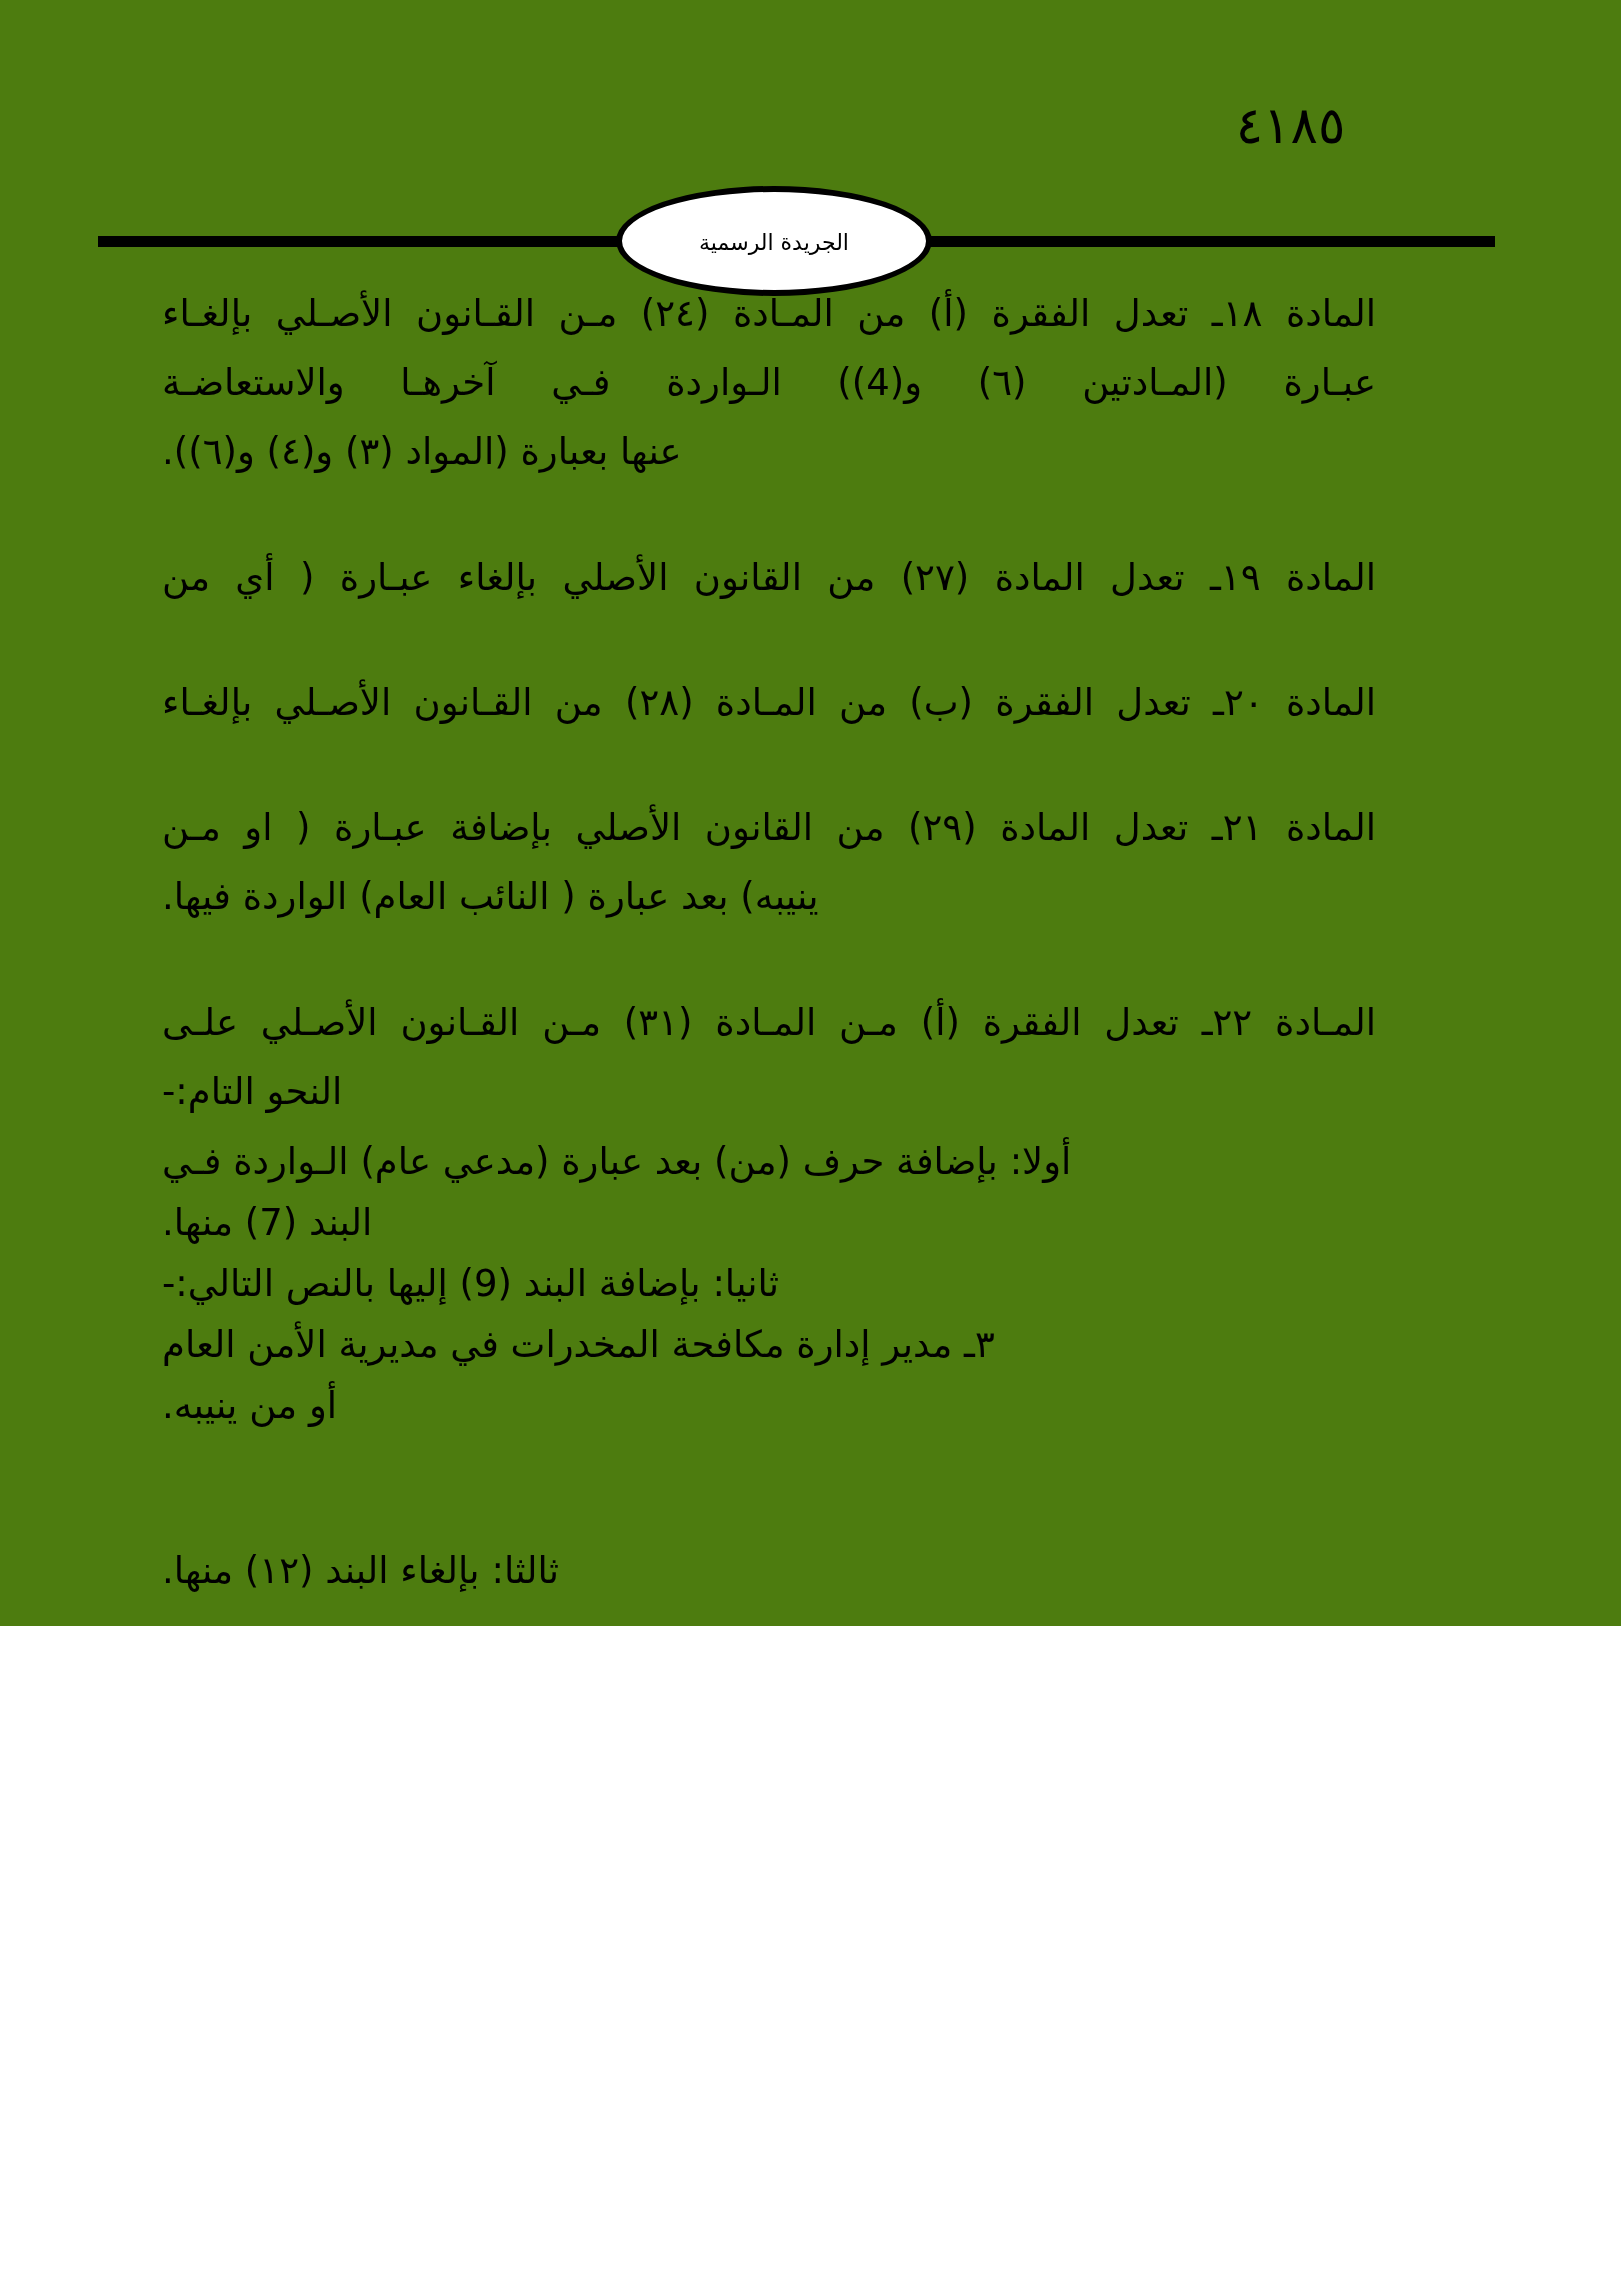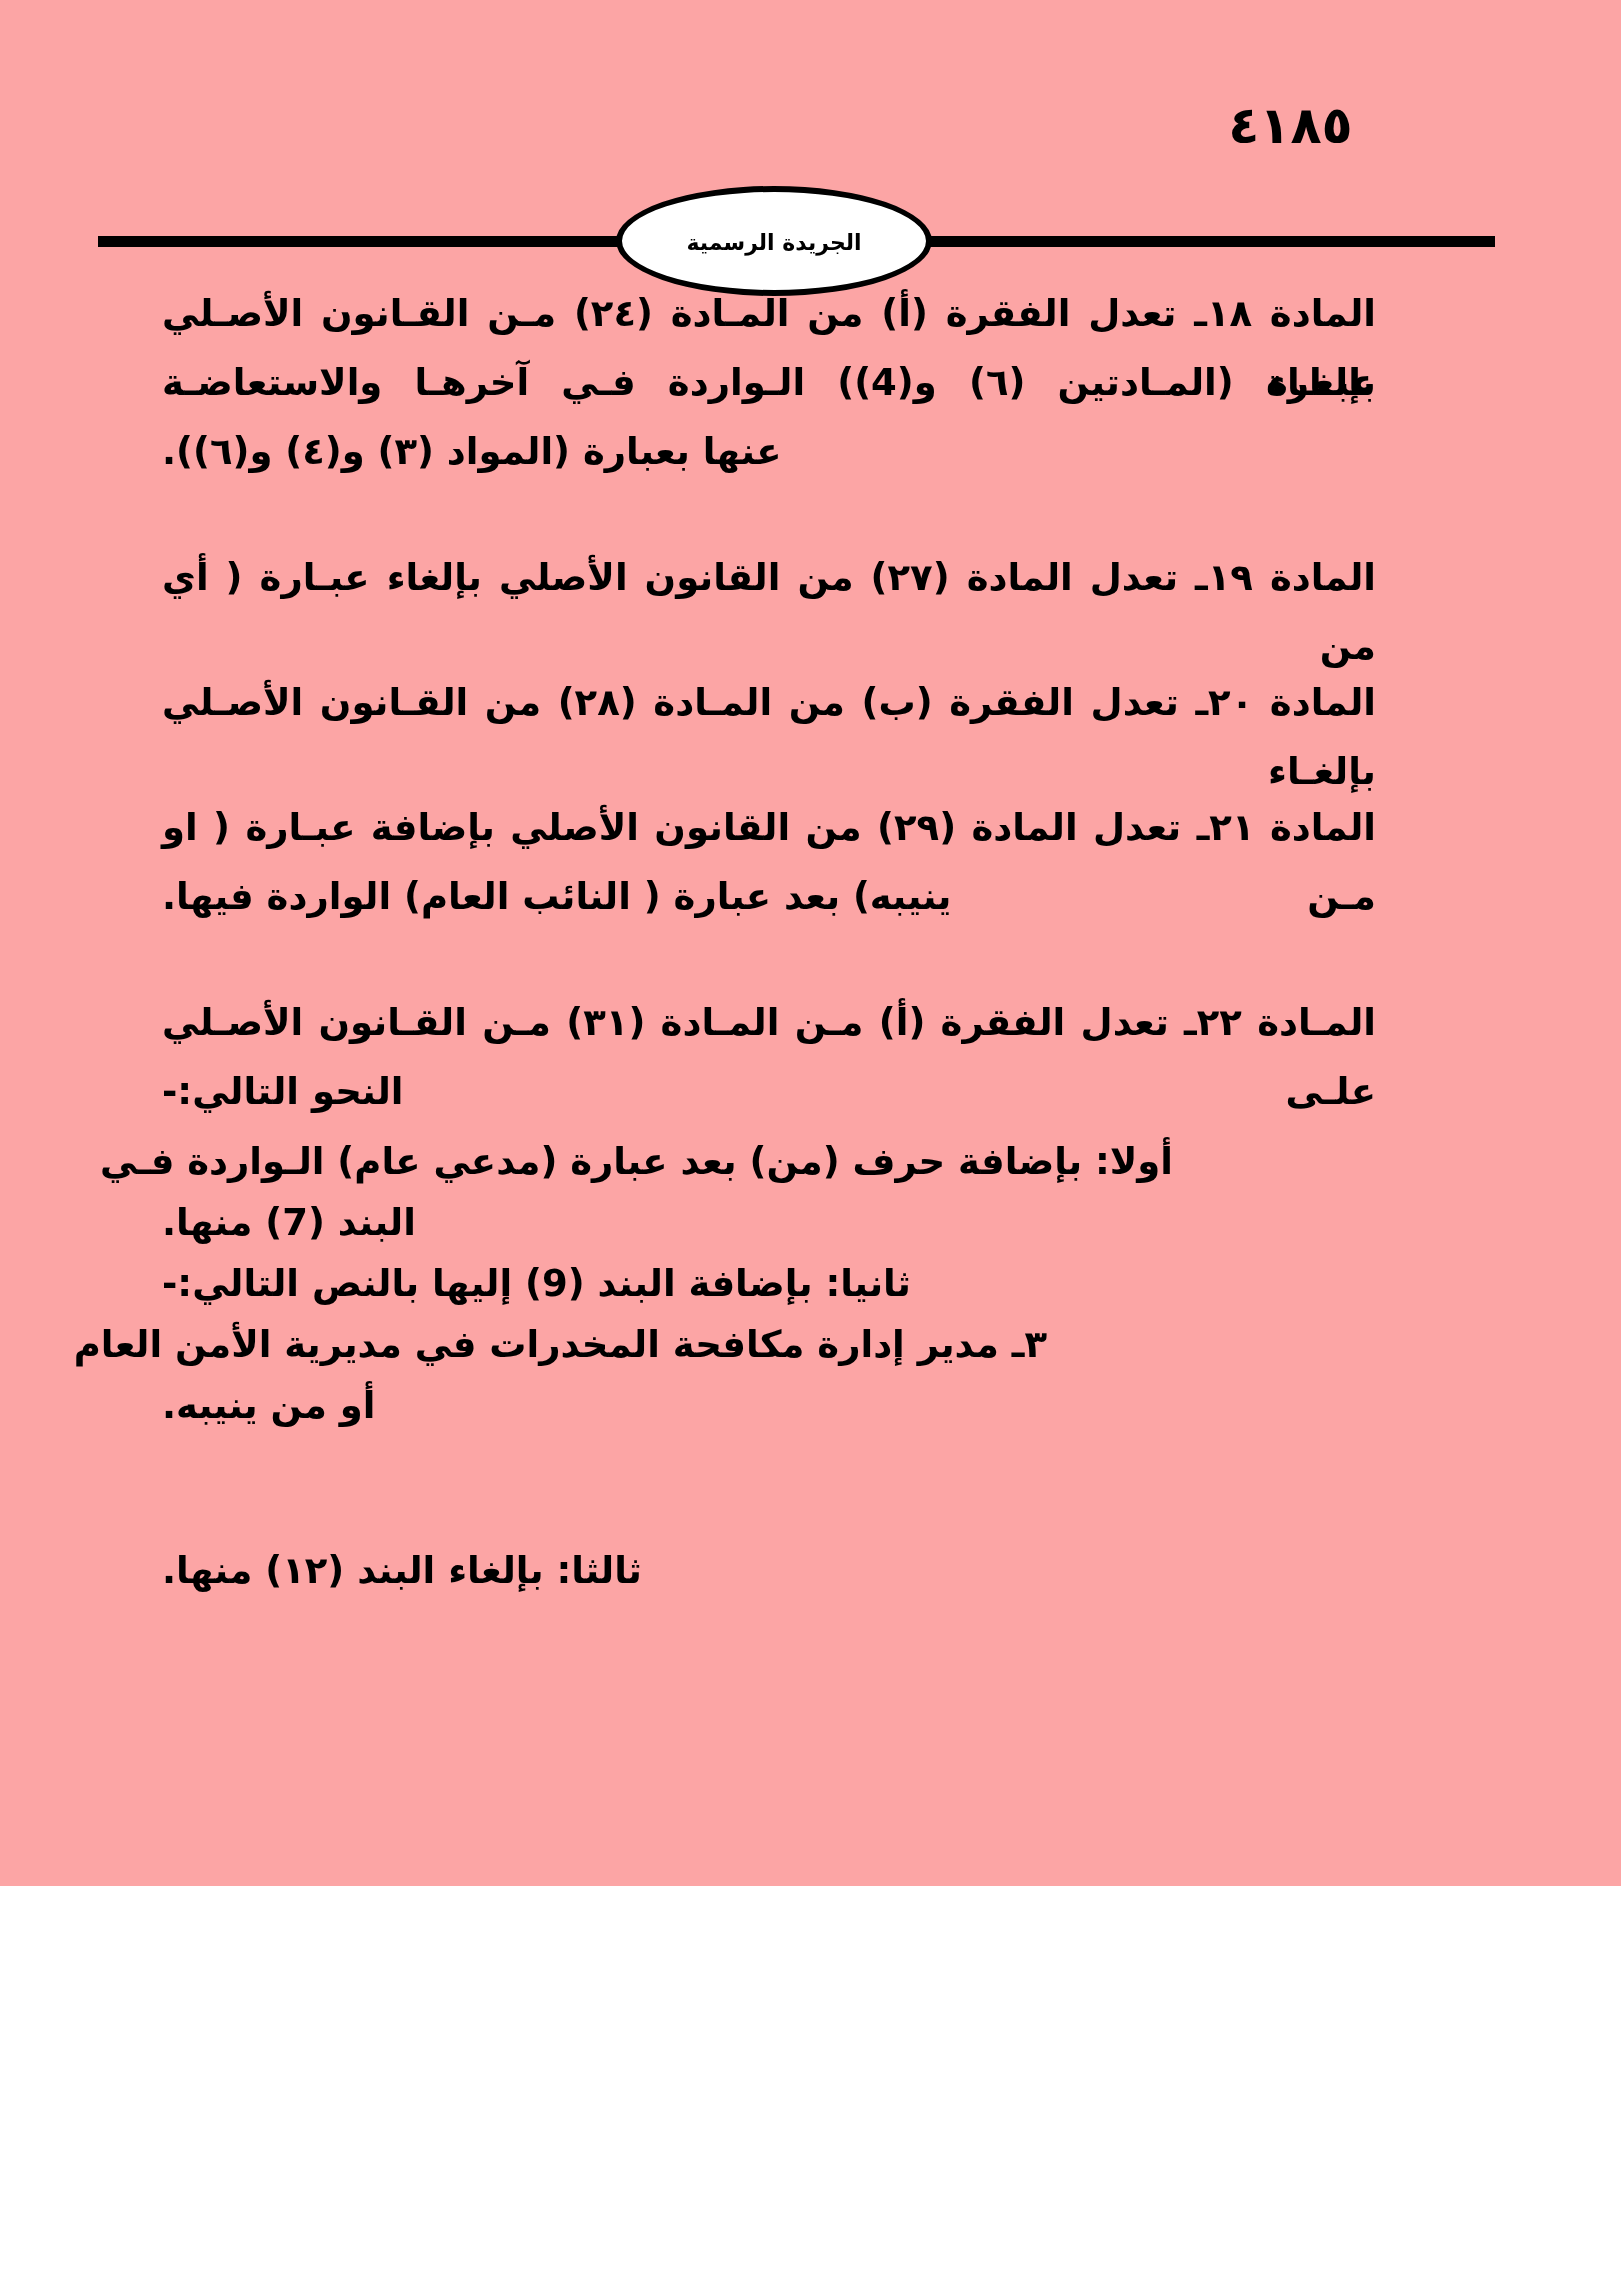--- a/index.html
+++ b/index.html
@@ -3,25 +3,25 @@
 <meta charset="utf-8">
 <style>
   html, body {
     margin: 0;
     padding: 0;
     background: #ffffff;
   }
   .page {
     position: relative;
     width: 1621px;
-    height: 1886px;
-    background: #fca5a5;
+    height: 1626px;
+    background: #4d7c0f;
     color: #000000;
     font-family: "DejaVu Sans", sans-serif;
-    font-weight: bold;
+    font-weight: normal;
     overflow: hidden;
   }
   
   .page-number {
     position: absolute;
     top: 98px;
     left: 1217px;
     width: 147px;
     text-align: center;
     font-size: 51px;
@@ -122,21 +122,21 @@
       <div class="line just">المادة ٢٠ـ تعدل الفقرة (ب) من المـادة (٢٨) من القـانون الأصـلي بإلغـاء</div>
     </div>
 
     <div class="para mt-57">
       <div class="line just">المادة ٢١ـ تعدل المادة (٢٩) من القانون الأصلي بإضافة عبـارة ( او مـن</div>
       <div class="line part mr-276">ينيبه) بعد عبارة ( النائب العام) الواردة فيها.</div>
     </div>
 
     <div class="para mt-58">
       <div class="line just">المـادة ٢٢ـ تعدل الفقرة (أ) مـن المـادة (٣١) مـن القـانون الأصـلي علـى</div>
-      <div class="line part mr-258">النحو التالي:-</div>
+      <div class="line part mr-258">النحو التام:-</div>
     </div>
 
     <div class="para mt-5">
       <div class="line-sub part mr-207">أولا: بإضافة حرف (من) بعد عبارة (مدعي عام) الـواردة فـي</div>
       <div class="line-sub part mr-369">البند (7) منها.</div>
     </div>
 
     <div class="para">
       <div class="line-sub part mr-207">ثانيا: بإضافة البند (9) إليها بالنص التالي:-</div>
     </div>

